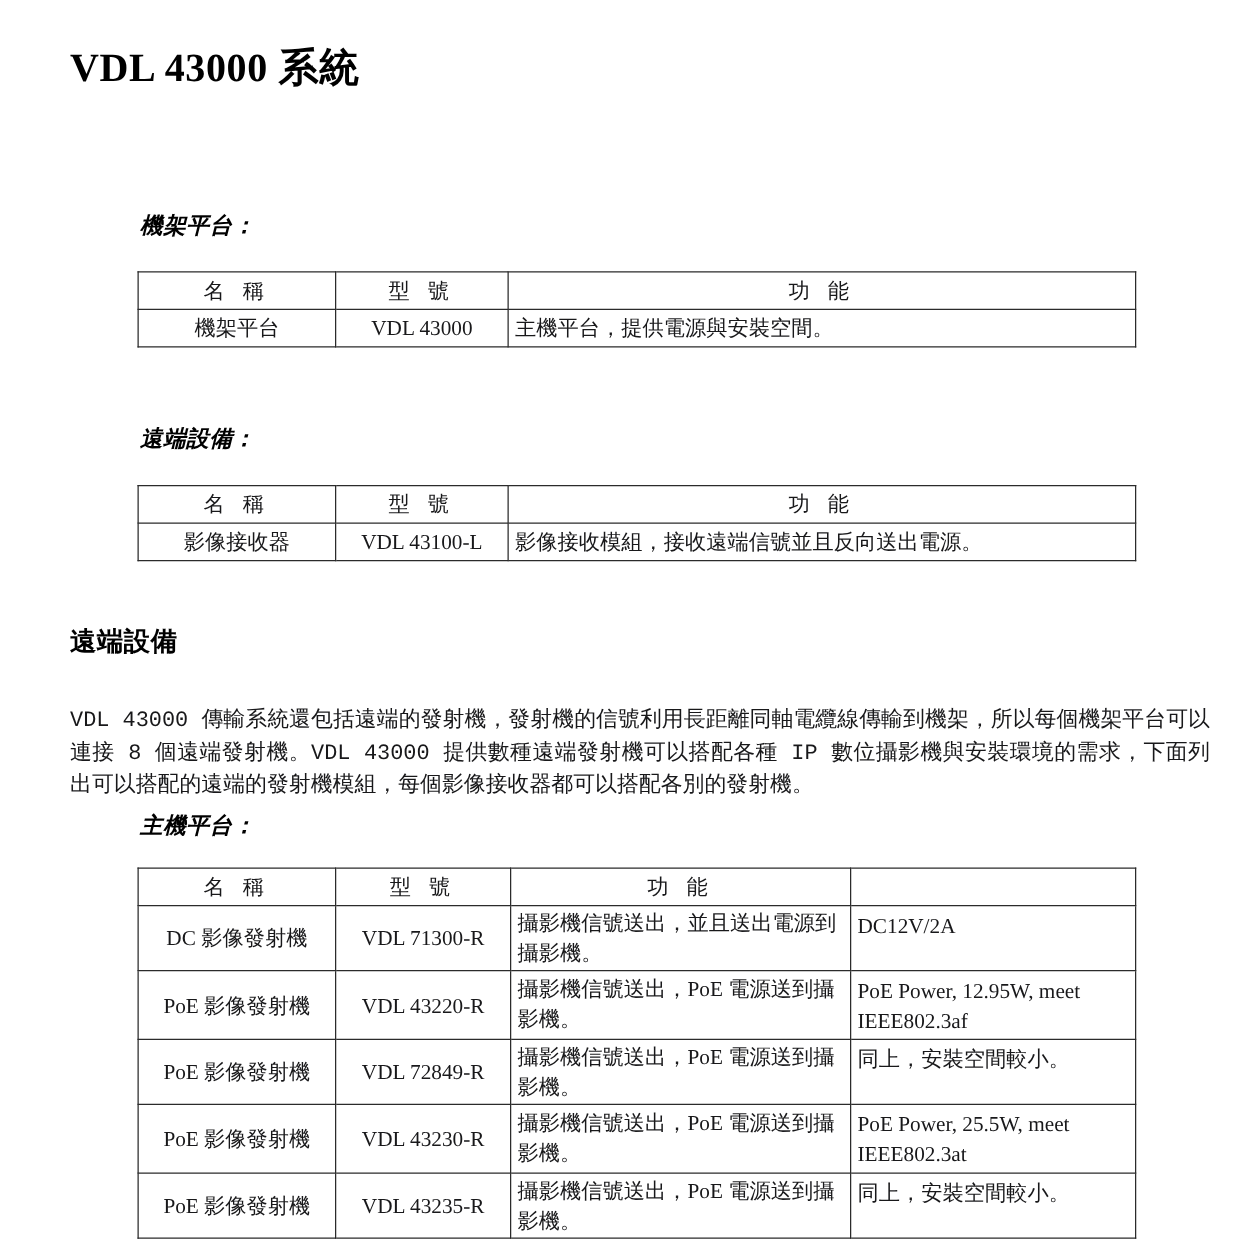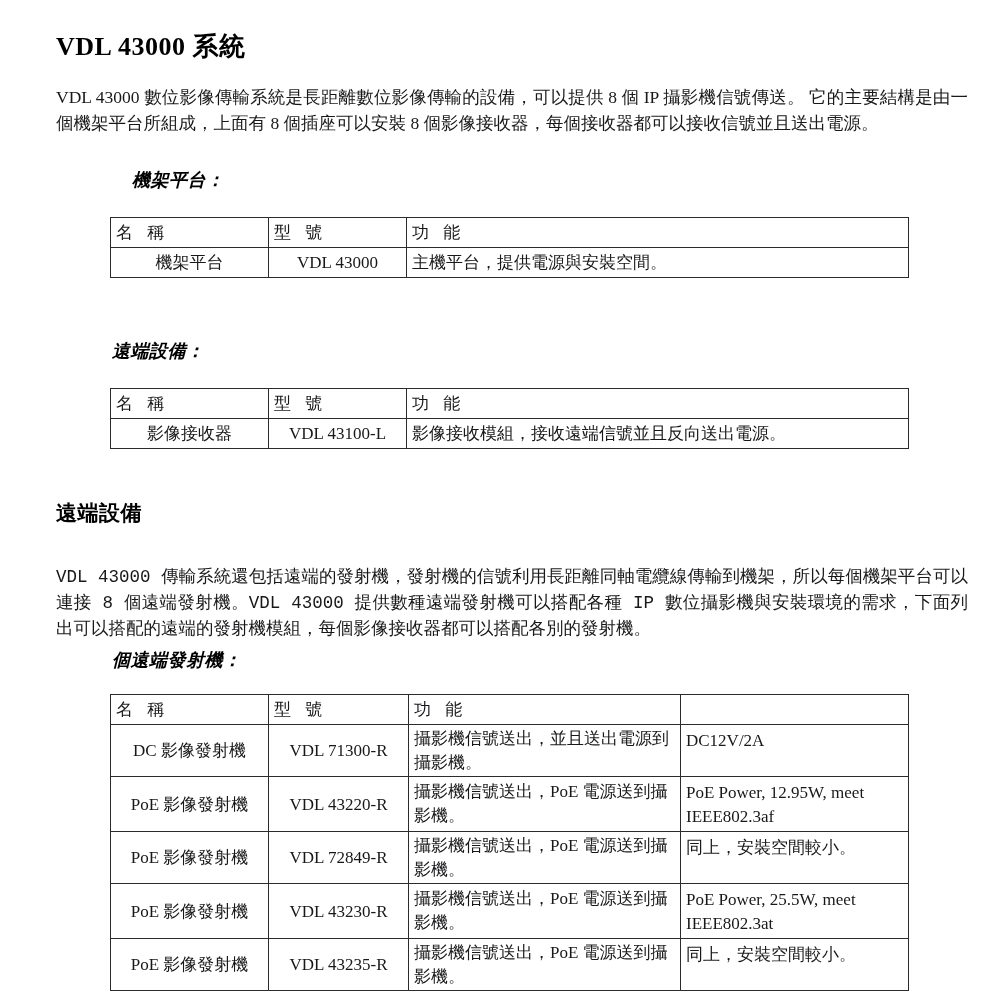--- a/index.html
+++ b/index.html
@@ -19,21 +19,21 @@
     width: 1000px;
     height: 1000px;
     padding: 0;
   }
 
   
   .h1 {
     position: absolute;
     font-family: "Liberation Serif", "DejaVu Serif", serif;
     font-weight: bold;
-    font-size: 26px;
+    font-size: 32px;
     letter-spacing: 0.5px;
     color: #000000;
     white-space: nowrap;
   }
   .h1-main { left: 56px; top: 12px; }
   .h1-remote { left: 56px; top: 485px; font-size: 21px; }
 
   
   .para {
     position: absolute;
@@ -50,21 +50,21 @@
   
   .sublabel {
     position: absolute;
     font-size: 18px;
     font-weight: bold;
     font-style: italic;
     color: #000000;
     white-space: nowrap;
     letter-spacing: 0.5px;
   }
-  .sl-1 { left: 112px; top: 168px; margin-left: 20px; }
+  .sl-1 { left: 112px; top: 168px; }
   .sl-2 { left: 112px; top: 339px; }
   .sl-3 { left: 112px; top: 648px; }
 
   
   table.doc-table {
     position: absolute;
     border-collapse: collapse;
     font-size: 17px;
     color: #18181a;
     background: #ffffff;
@@ -72,21 +72,21 @@
   }
   table.doc-table td,
   table.doc-table th {
     border: 1.3px solid #2b2b2b;
     padding: 2px 5px;
     vertical-align: middle;
     font-weight: normal;
     line-height: 25px;
   }
   table.doc-table th {
-    text-align: left;
+    text-align: center;
     letter-spacing: 5px;
     padding-left: 5px;
     height: 27px;
   }
   .cell-center { text-align: center; }
   .cell-left { text-align: left; }
 
   
   .tbl-small { left: 110px; width: 798px; }
   .tbl-small .c1 { width: 158px; }
@@ -116,21 +116,20 @@
   }
   .nowrap { white-space: nowrap; }
 </style>
 </head>
 <body>
 
 <div class="page">
 
   <h1 class="h1 h1-main">VDL 43000 系統</h1>
 
-  <p class="para para-1">VDL 43000 數位影像傳輸系統是長距離數位影像傳輸的設備，可以提供 8 個 IP 攝影機信號傳送。 它的主要結構是由一個機架平台所組成，上面有 8 個插座可以安裝 8 個影像接收器，每個接收器都可以接收信號並且送出電源。</p>
 
   <div class="sublabel sl-1">機架平台：</div>
 
   <table class="doc-table tbl-small" id="table-rack">
     <colgroup>
       <col class="c1">
         <col class="c2">
         <col class="c3">
     </colgroup>
     <thead>
@@ -170,21 +169,21 @@
         <td class="cell-center">VDL 43100-L</td>
         <td class="cell-left">影像接收模組，接收遠端信號並且反向送出電源。</td>
       </tr>
     </tbody>
   </table>
 
   <h1 class="h1 h1-remote">遠端設備</h1>
 
   <p class="para para-2">VDL 43000 傳輸系統還包括遠端的發射機，發射機的信號利用長距離同軸電纜線傳輸到機架，所以每個機架平台可以連接 8 個遠端發射機。VDL 43000 提供數種遠端發射機可以搭配各種 IP 數位攝影機與安裝環境的需求，下面列出可以搭配的遠端的發射機模組，每個影像接收器都可以搭配各別的發射機。</p>
 
-  <div class="sublabel sl-3">個遠端發射機：</div>
+  <div class="sublabel sl-3">主機平台：</div>
 
   <table class="doc-table" id="table-transmitter">
     <colgroup>
       <col class="c1">
         <col class="c2">
         <col class="c3">
         <col class="c4">
     </colgroup>
     <thead>
       <tr>

